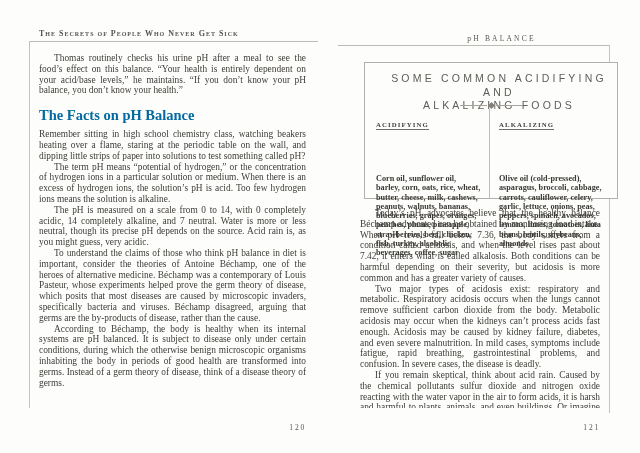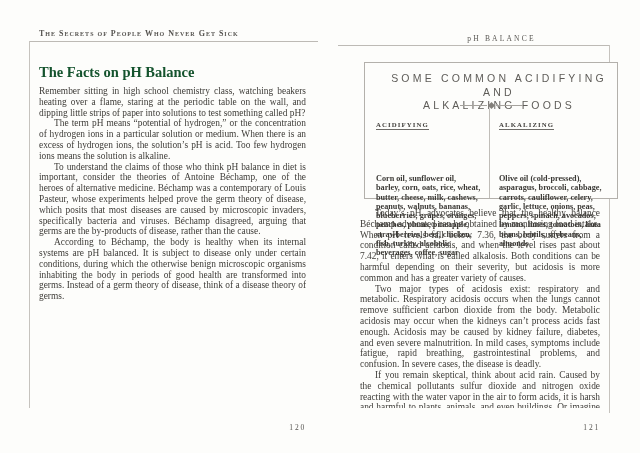--- a/index.html
+++ b/index.html
@@ -18,21 +18,21 @@
   .running-head{position:absolute;font-size:8px;color:#55534f;letter-spacing:1px;
     font-variant:small-caps;font-weight:bold;}
   .running-head.right{font-variant:normal;letter-spacing:2.2px;font-weight:normal;
     font-size:7.5px;color:#5a5854;}
 
   
   .textcol{position:absolute;text-align:justify;font-size:9.4px;line-height:10.8px;}
   .textcol p{margin:0;}
   .textcol p.indent{text-indent:15px;}
   .section-heading{font-family:"Liberation Serif",serif;font-weight:bold;
-    font-size:14.5px;line-height:16px;color:#14532d;margin:11px 0 6px 0;}
+    font-size:14.5px;line-height:16px;color:#0369a1;margin:11px 0 6px 0;}
 
   .page-number{position:absolute;font-size:7.5px;letter-spacing:1.8px;color:#55534f;
     text-align:right;}
 
   
   .food-box{position:absolute;left:364px;top:62px;width:254px;height:137px;
     background:#fdfdfb;border:1px solid #b3b0ab;box-sizing:border-box;padding-left:16px;}
   .food-box .title{margin-top:9px;text-align:center;
     font-family:"Liberation Sans",sans-serif;font-size:10.5px;line-height:13.5px;
     letter-spacing:3.2px;color:#5e5c58;}
@@ -54,23 +54,25 @@
 <body>
 
 <div class="spread">
 
   <div class="running-head" style="left:39px;top:29px;">The Secrets of People Who Never Get Sick</div>
 
   <div class="hline" style="left:29px;top:41px;width:289px;"></div>
   <div class="vline" style="left:29px;top:41px;height:367px;"></div>
 
   <div class="textcol" style="left:39px;top:53px;width:267px;height:372px;overflow:hidden;">
+    <p class="indent">Thomas routinely checks his urine pH after a meal to see the food’s effect on this balance. “Your health is entirely dependent on your acid/base levels,” he maintains. “If you don’t know your pH balance, you don’t know your health.”</p>
     <div class="section-heading">The Facts on pH Balance</div>
     <p>Remember sitting in high school chemistry class, watching beakers heating over a flame, staring at the periodic table on the wall, and dipping little strips of paper into solutions to test something called pH?</p>
     <p class="indent">The term pH means “potential of hydrogen,” or the concentration of hydrogen ions in a particular solution or medium. When there is an excess of hydrogen ions, the solution’s pH is acid. Too few hydrogen ions means the solution is alkaline.</p>
+    <p class="indent">The pH is measured on a scale from 0 to 14, with 0 completely acidic, 14 completely alkaline, and 7 neutral. Water is more or less neutral, though its precise pH depends on the source. Acid rain is, as you might guess, very acidic.</p>
     <p class="indent">To understand the claims of those who think pH balance in diet is important, consider the theories of Antoine Béchamp, one of the heroes of alternative medicine. Béchamp was a contemporary of Louis Pasteur, whose experiments helped prove the germ theory of disease, which posits that most diseases are caused by microscopic invaders, specifically bacteria and viruses. Béchamp disagreed, arguing that germs are the by-products of disease, rather than the cause.</p>
     <p class="indent">According to Béchamp, the body is healthy when its internal systems are pH balanced. It is subject to disease only under certain conditions, during which the otherwise benign microscopic organisms inhabiting the body in periods of good health are transformed into germs. Instead of a germ theory of disease, think of a disease theory of germs.</p>
   </div>
 
   <div class="page-number" style="left:39px;top:423px;width:267px;">120</div>
 
   <div class="running-head right" style="left:400px;top:34px;width:203px;text-align:center;">pH BALANCE</div>
 
   <div class="hline" style="left:338px;top:45px;width:272px;"></div>
   <div class="vline" style="left:609px;top:45px;height:368px;"></div>

